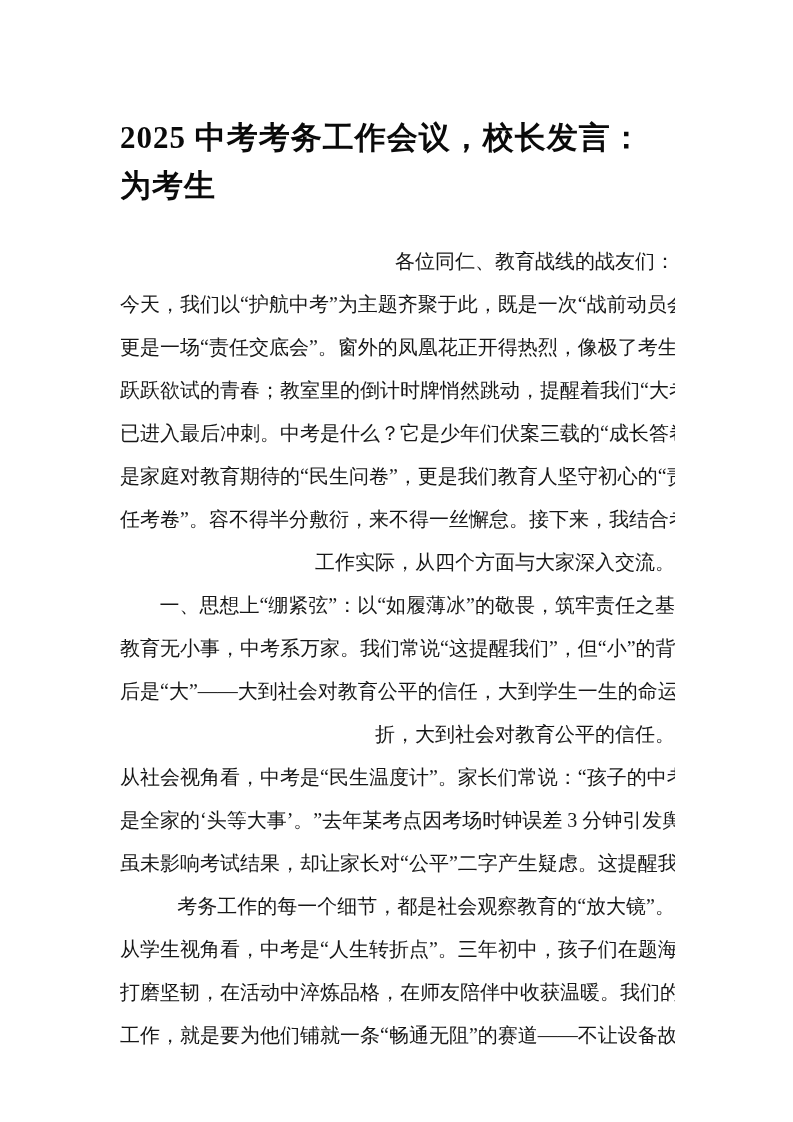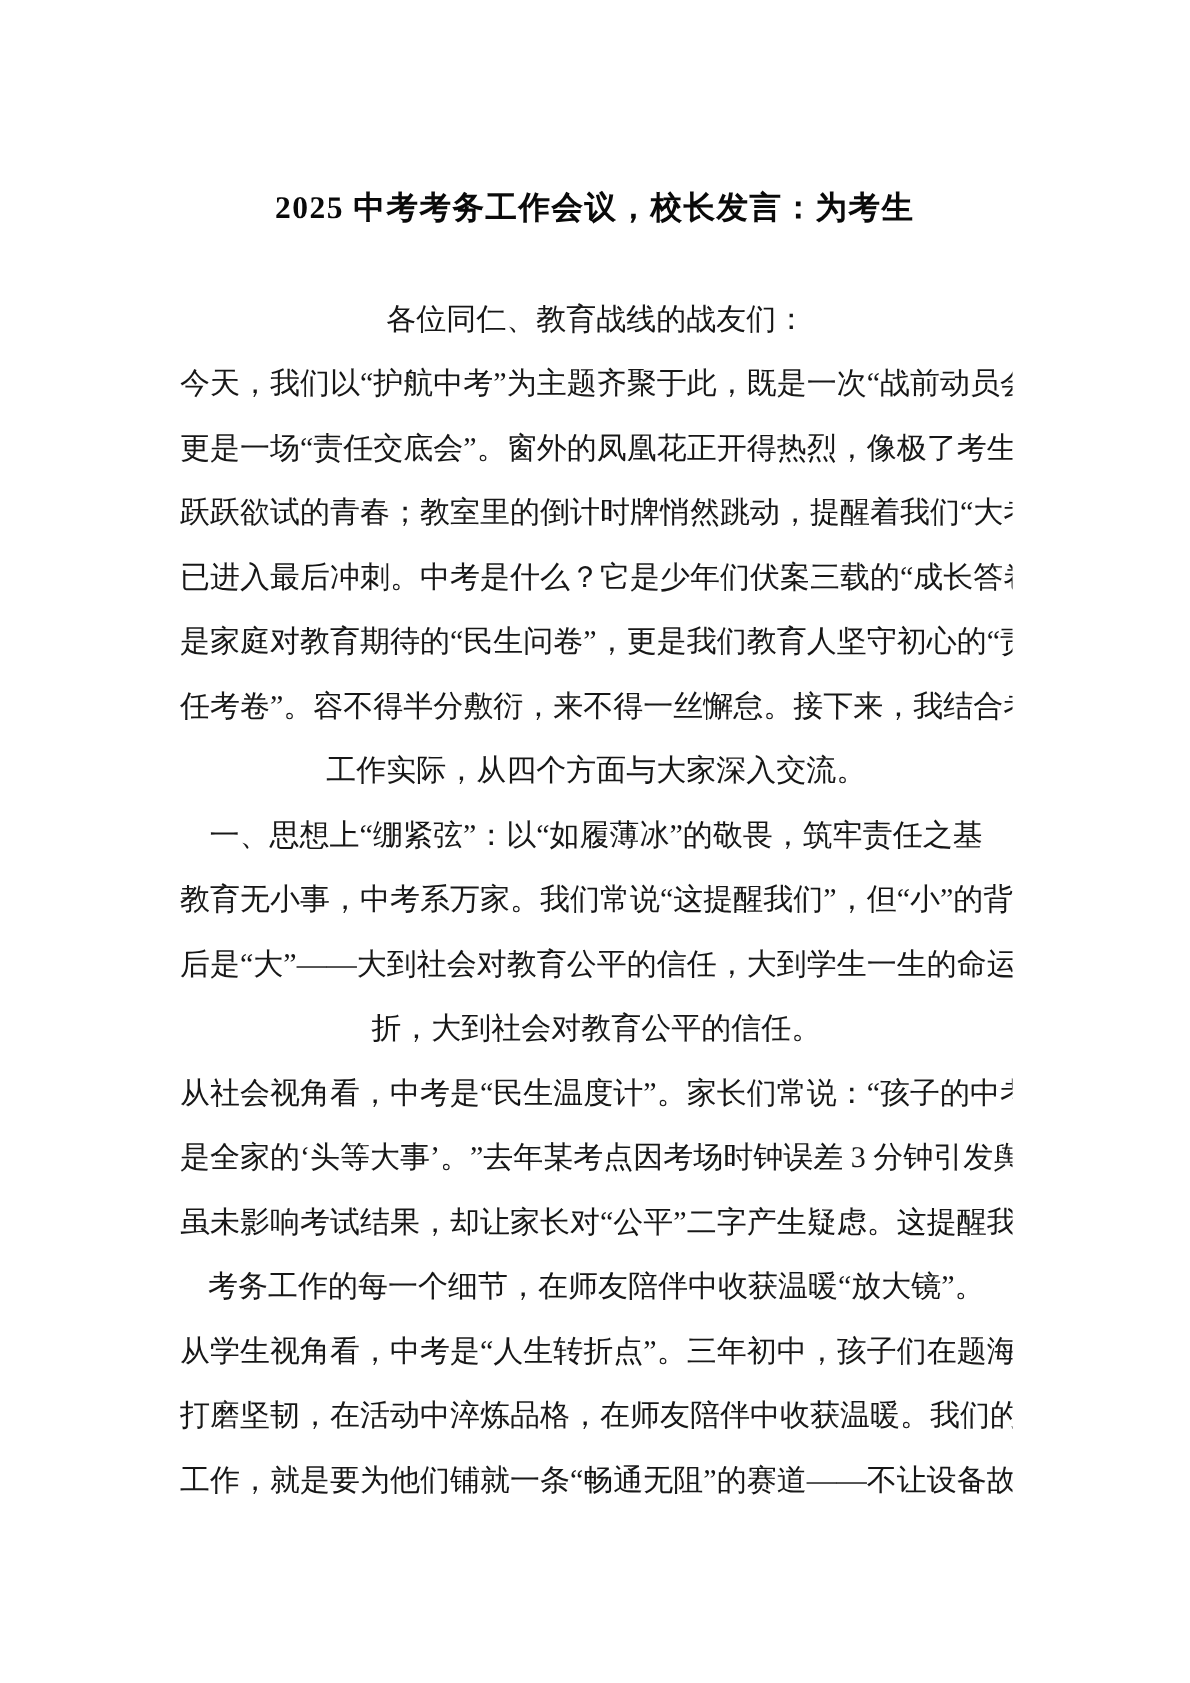--- a/index.html
+++ b/index.html
@@ -13,41 +13,41 @@
     height: 1122px;
     background: #ffffff;
     color: #111111;
     overflow: hidden;
     font-family: "Liberation Serif", "DejaVu Serif", serif;
   }
   .doc-title {
     padding-top: 114px;
     margin-left: 120px;
     margin-right: 120px;
-    font-size: 21px;
+    font-size: 31px;
     font-weight: 700;
     line-height: 48px;
-    text-align: center;
+    text-align: left;
     color: #0a0a0a;
     letter-spacing: 1px;
   }
   .doc-body {
     margin: 30px 118px 0 120px;
     font-size: 20px;
     color: #171717;
   }
   .para {
     margin: 0;
   }
   .line {
     height: 43px;
     line-height: 43px;
     white-space: nowrap;
     overflow: hidden;
-    text-align: center;
+    text-align: right;
   }
   .line.full {
     text-align: justify;
     text-align-last: justify;
   }
 </style>
 </head>
 <body>
 
 <div class="page">
@@ -72,21 +72,21 @@
       </div>
       <div class="para">
         <div class="line full">教育无小事，中考系万家。我们常说“这提醒我们”，但“小”的背</div>
         <div class="line full">后是“大”——大到社会对教育公平的信任，大到学生一生的命运转</div>
         <div class="line">折，大到社会对教育公平的信任。</div>
       </div>
       <div class="para">
         <div class="line full">从社会视角看，中考是“民生温度计”。家长们常说：“孩子的中考，</div>
         <div class="line full">是全家的‘头等大事’。”去年某考点因考场时钟误差 3 分钟引发舆情，</div>
         <div class="line full">虽未影响考试结果，却让家长对“公平”二字产生疑虑。这提醒我们：</div>
-        <div class="line">考务工作的每一个细节，在师友陪伴中收获温暖“放大镜”。</div>
+        <div class="line">考务工作的每一个细节，都是社会观察教育的“放大镜”。</div>
       </div>
       <div class="para">
         <div class="line full">从学生视角看，中考是“人生转折点”。三年初中，孩子们在题海中</div>
         <div class="line full">打磨坚韧，在活动中淬炼品格，在师友陪伴中收获温暖。我们的考务</div>
         <div class="line full">工作，就是要为他们铺就一条“畅通无阻”的赛道——不让设备故障</div>
       </div>
     </div>
 </div>
 
 </body></html>

